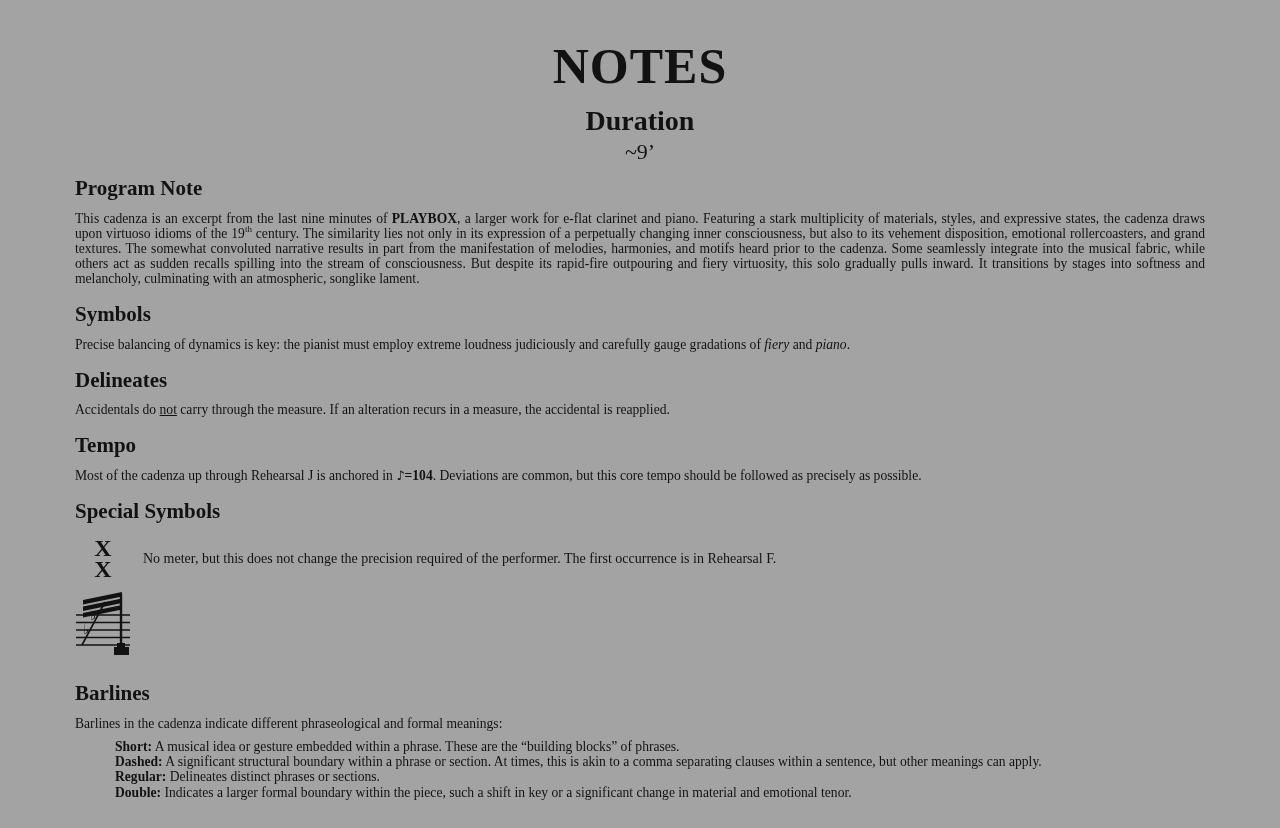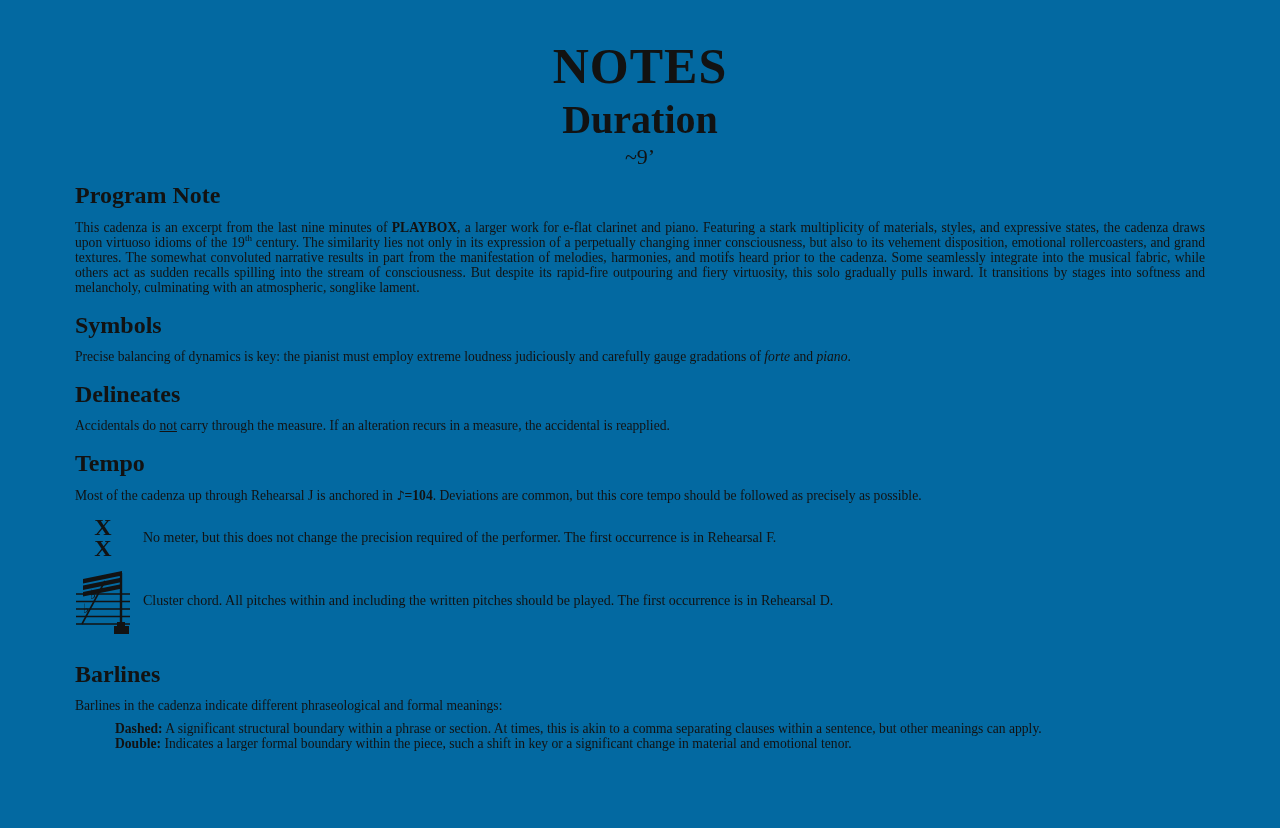--- a/index.html
+++ b/index.html
@@ -8,42 +8,42 @@
     width: 1280px;
     height: 828px;
     font-family: "Liberation Serif", serif;
     color: #121212;
     overflow: hidden;
   }
   .page {
     width: 1280px;
     height: 828px;
     padding: 38px 75px 0 75px;
-    background: #0369a1;
+    background: #a3a3a3;
   }
   .title-block { text-align: center; }
   .title-main {
     font-size: 50px;
     font-weight: bold;
     letter-spacing: 1px;
     line-height: 1.12;
   }
   .title-sub {
-    font-size: 40px;
+    font-size: 28px;
     font-weight: bold;
     line-height: 1.1;
-    margin-top: 4px;
+    margin-top: 12px;
   }
   .title-duration {
     font-size: 22px;
     line-height: 1.15;
     margin-top: 2px;
   }
   .section-heading {
-    font-size: 24px;
+    font-size: 21px;
     font-weight: bold;
     line-height: 1.18;
     margin-top: 16px;
   }
   .section-heading.first { margin-top: 12px; }
   .body-text {
     font-size: 13.6px;
     line-height: 15px;
     margin-top: 10px;
   }
@@ -104,34 +104,35 @@
     <div class="title-duration">~9’</div>
   </div>
 
   <div class="section">
     <div class="section-heading first">Program Note</div>
     <p class="body-text justify"><span>This cadenza is an excerpt from the last nine minutes of </span><b>PLAYBOX</b><span>, a larger work for e-flat clarinet and piano. Featuring a stark multiplicity of materials, styles, and expressive states, the cadenza draws upon virtuoso idioms of the 19</span><span class="sup">th</span><span> century. The similarity lies not only in its expression of a perpetually changing inner consciousness, but also to its vehement disposition, emotional rollercoasters, and grand textures. The somewhat convoluted narrative results in part from the manifestation of melodies, harmonies, and motifs heard prior to the cadenza. Some seamlessly integrate into the musical fabric, while others act as sudden recalls spilling into the stream of consciousness. But despite its rapid-fire outpouring and fiery virtuosity, this solo gradually pulls inward. It transitions by stages into softness and melancholy, culminating with an atmospheric, songlike lament.</span></p>
   </div>
 
   <div class="section">
     <div class="section-heading">Symbols</div>
-    <p class="body-text"><span>Precise balancing of dynamics is key: the pianist must employ extreme loudness judiciously and carefully gauge gradations of </span><i>forte</i><span> and </span><i>piano</i><span>.</span></p>
+    <p class="body-text"><span>Precise balancing of dynamics is key: the pianist must employ extreme loudness judiciously and carefully gauge gradations of </span><i>fiery</i><span> and </span><i>piano</i><span>.</span></p>
   </div>
 
   <div class="section">
     <div class="section-heading">Delineates</div>
     <p class="body-text"><span>Accidentals do </span><span class="underline">not</span><span> carry through the measure. If an alteration recurs in a measure, the accidental is reapplied.</span></p>
   </div>
 
   <div class="section">
     <div class="section-heading">Tempo</div>
     <p class="body-text"><span>Most of the cadenza up through Rehearsal J is anchored in </span><span class="music-glyph">♪</span><b>=104</b><span>. Deviations are common, but this core tempo should be followed as precisely as possible.</span></p>
   </div>
 
   <div class="section">
+    <div class="section-heading">Special Symbols</div>
 
     <div class="symbol-row no-meter">
       <div class="symbol-col">
         <div class="x-stack">
           <div>X</div>
           <div>X</div>
         </div>
       </div>
       <div class="symbol-desc">No meter, but this does not change the precision required of the performer.  The first occurrence is in Rehearsal F.</div>
     </div>
@@ -160,27 +161,28 @@
           <rect x="39" y="58" width="15" height="8" fill="#121212"></rect>
 
           <line x1="7" y1="56" x2="30" y2="13" stroke="#121212" stroke-width="1.6"></line>
 
           <g font-family="DejaVu Sans, sans-serif" font-size="13" fill="#121212" font-weight="bold">
             <text x="8" y="45">♭</text>
             <text x="15" y="31">♭</text>
           </g>
         </svg>
       </div>
-      <div class="symbol-desc">Cluster chord.  All pitches within and including the written pitches should be played. The first occurrence is in Rehearsal D.</div>
     </div>
   </div>
 
   <div class="section barlines-section">
     <div class="section-heading">Barlines</div>
     <p class="body-text">Barlines in the cadenza indicate different phraseological and formal meanings:</p>
     <div class="barline-list">
+      <div class="barline-item"><b>Short:</b><span> A musical idea or gesture embedded within a phrase. These are the “building blocks” of phrases.</span></div>
       <div class="barline-item"><b>Dashed:</b><span> A significant structural boundary within a phrase or section. At times, this is akin to a comma separating clauses within a sentence, but other meanings can apply.</span></div>
+      <div class="barline-item"><b>Regular:</b><span> Delineates distinct phrases or sections.</span></div>
       <div class="barline-item"><b>Double:</b><span> Indicates a larger formal boundary within the piece, such a shift in key or a significant change in material and emotional tenor.</span></div>
     </div>
   </div>
 
 
 </div>
 
 </body></html>

